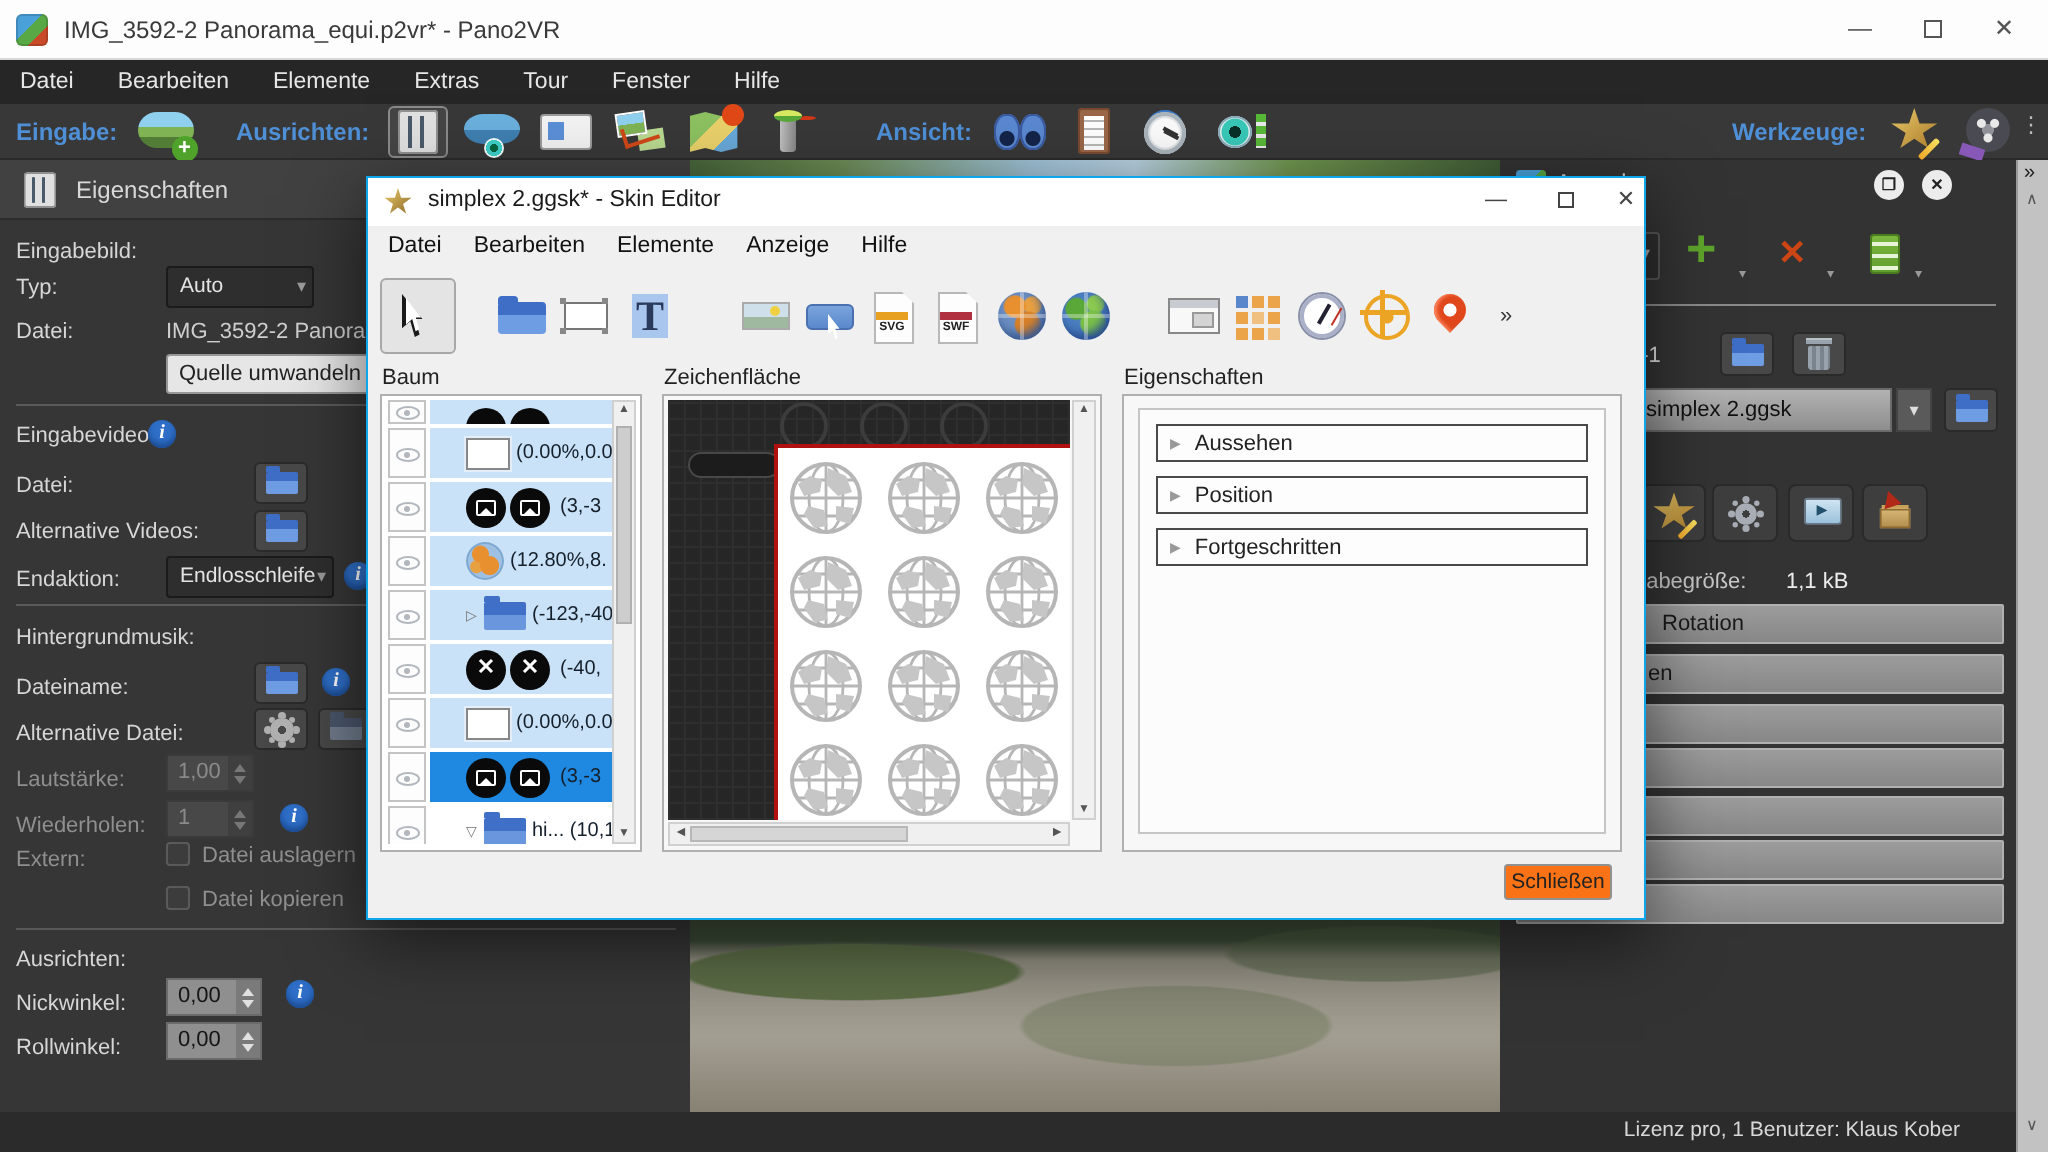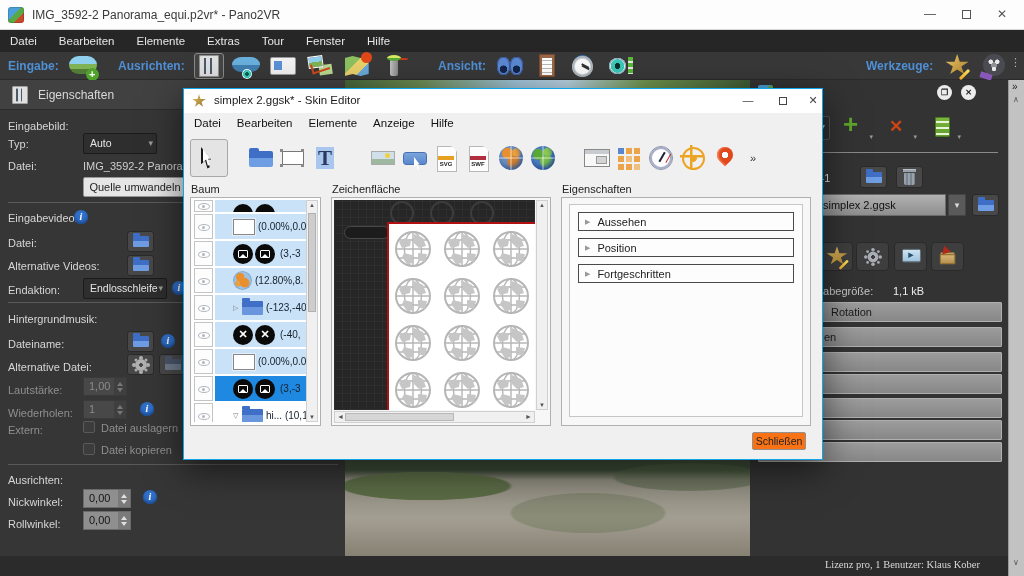--- a/index.html
+++ b/index.html
@@ -22,21 +22,21 @@
   #toolbar{left:0;top:52px;width:1024px;height:28px;background:#383838;border-bottom:1px solid #2a2a2a;}
   .tgroup{position:absolute;top:0;height:28px;display:flex;align-items:center;gap:7px;}
   #toolbar .tgroup:nth-child(1){left:8px;} #toolbar .tgroup:nth-child(2){left:118px;}
   #toolbar .tgroup:nth-child(3){left:438px;} #toolbar .tgroup:nth-child(4){left:866px;}
   .tlabel{color:#4e8fd6;font-weight:bold;font-size:12px;margin-right:2px;}
   .tb-btn{position:relative;width:30px;height:26px;display:flex;align-items:center;justify-content:center;border:1px solid transparent;}
   .tb-btn.selected{border:1px solid #8a8a8a;background:#454545;border-radius:3px;}
   #tb-overflow{left:1010px;top:56px;color:#bbb;font-size:11px;letter-spacing:-1px;}
 
   #statusbar{left:0;top:556px;width:1008px;height:20px;background:#2b2b2b;}
-  #status-text{right:28px;top:3px;font-size:10.5px;color:#d8d8d8;position:absolute;font-family:Liberation Serif, serif;}
+  #status-text{right:28px;top:3px;font-size:10.5px;color:#d8d8d8;position:absolute;}
 
   
   .ic{position:relative;width:28px;height:26px;display:inline-block;flex:0 0 auto;}
   .ic::before,.ic::after{pointer-events:none;}
 
   
   .ic-panorama-add::before{content:"";position:absolute;inset:3px 0 5px 0;border-radius:45%/65%;
     background:linear-gradient(180deg,#8fd0ee 0 42%,#7fb354 42% 70%,#527d36 70%);}
   .ic-panorama-add::after{content:"+";position:absolute;right:-2px;bottom:-2px;width:13px;height:13px;border-radius:50%;
     background:#4fa32a;color:#fff;font:bold 11px/13px "Liberation Sans",sans-serif;text-align:center;}

